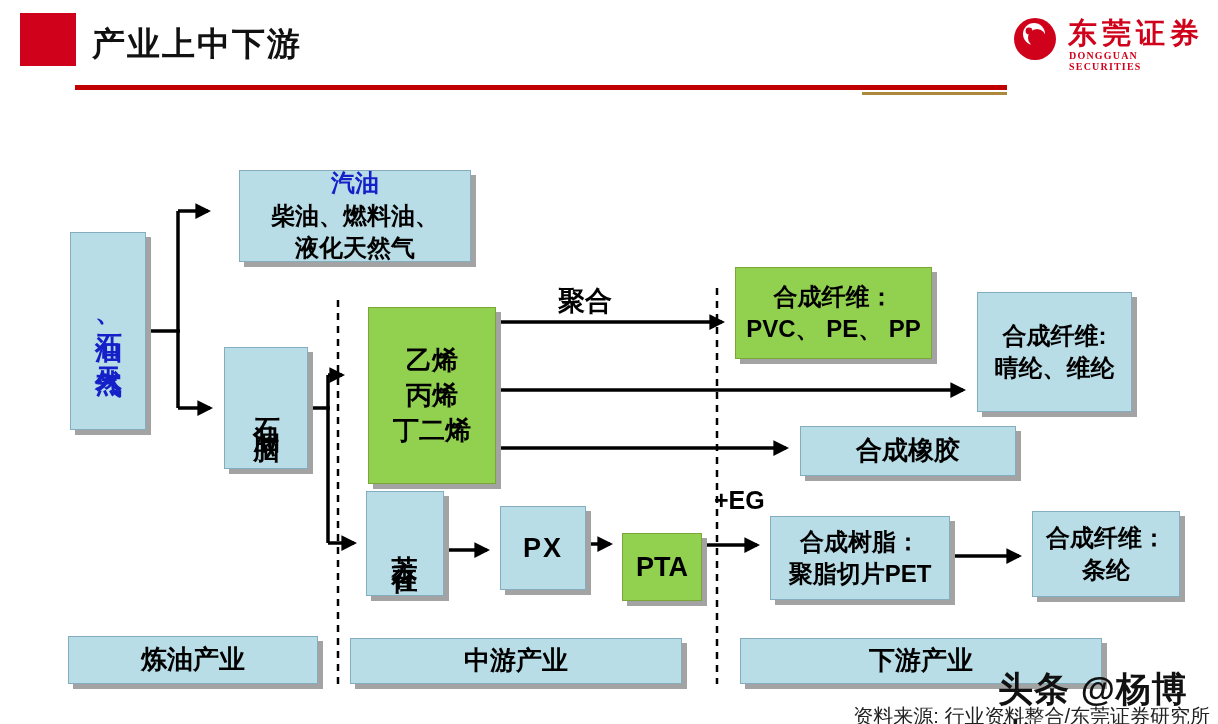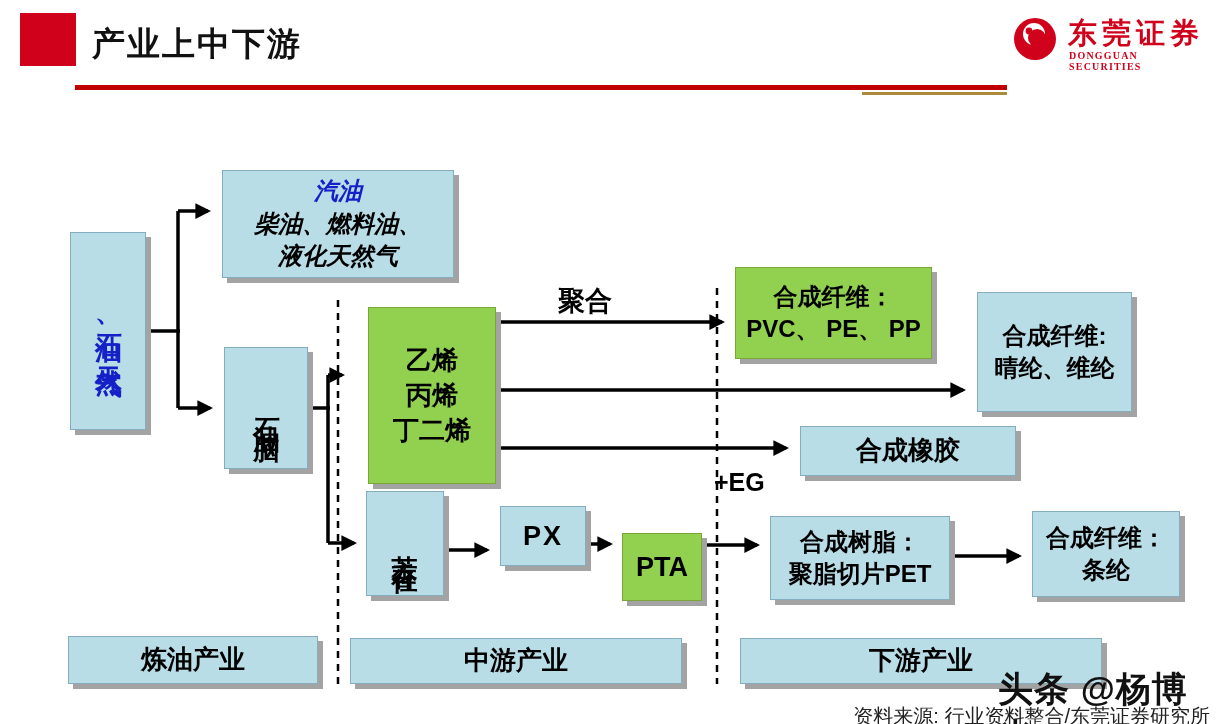--- a/index.html
+++ b/index.html
@@ -26,40 +26,40 @@
     text-align:center; font-size:24px; font-weight:600; line-height:1.35;
     background:#b9dde6; border:1px solid #84aebf; box-shadow:5px 5px 0 #a3a3a3;
   }
   .green { background:#92d050; border-color:#79a637; }
   .lines span { display:block; }
   .vtext { writing-mode:vertical-rl; text-orientation:upright; line-height:1; }
   .blue-text { color:#1620c8; }
 
   #oil-gas       { left:70px;  top:232px; width:76px;  height:198px; }
   #oil-gas .vtext{ font-size:27px; letter-spacing:2px; }
-  #refined       { left:222px; top:170px; width:232px; height:108px; font-size:24px;font-style:italic; }
+  #refined       { left:239px; top:170px; width:232px; height:92px; font-size:24px; }
   #naphtha       { left:224px; top:347px; width:84px;  height:122px; }
   #naphtha .vtext{ font-size:27px; letter-spacing:8px; }
   #olefins       { left:352px; top:307px; width:128px; height:177px; font-size:26px;margin-left:16px; }
   #fiber-pvc     { left:735px; top:267px; width:197px; height:92px;  font-size:24px; }
   #fiber-acrylic { left:977px; top:292px; width:155px; height:120px; font-size:24px; }
   #rubber        { left:800px; top:426px; width:216px; height:50px;  font-size:26px; }
   #aromatics     { left:366px; top:491px; width:78px;  height:105px; }
   #aromatics .vtext { font-size:26px; letter-spacing:6px; }
-  #px            { left:500px; top:506px; width:86px;  height:60px;  font-size:27px; letter-spacing:2px; }
+  #px            { left:500px; top:506px; width:86px;  height:84px;  font-size:27px; letter-spacing:2px; }
   #pta           { left:622px; top:501px; width:80px;  height:68px;  font-size:27px;margin-top:32px; }
   #resin         { left:770px; top:516px; width:180px; height:84px;  font-size:24px; }
   #fiber-poly    { left:1032px;top:511px; width:148px; height:86px;  font-size:24px; }
   #ind-refining  { left:68px;  top:636px; width:250px; height:48px;  font-size:26px; }
   #ind-mid       { left:350px; top:638px; width:332px; height:46px;  font-size:26px; }
   #ind-down      { left:740px; top:638px; width:362px; height:46px;  font-size:26px; }
 
   .float-label { position:absolute; font-size:27px; font-weight:600; color:#000; }
   #label-poly { left:558px; top:283px; }
-  #label-eg   { left:714px; top:468px; font-size:25px; }
+  #label-eg   { left:714px; top:486px; font-size:25px; }
 
   
   .overlay { position:absolute; left:0; top:0; width:1218px; height:724px; pointer-events:none; }
   .overlay line { stroke:#000; stroke-width:3.5; }
   .overlay line.dash { stroke-width:2.5; stroke-dasharray:7 6; }
 
   
   .watermark { position:absolute; left:998px; top:666px; font-size:35px; font-weight:800; color:#111; letter-spacing:1px; }
   .source    { position:absolute; right:8px; top:703px; font-size:20px; color:#222; }
 </style>

